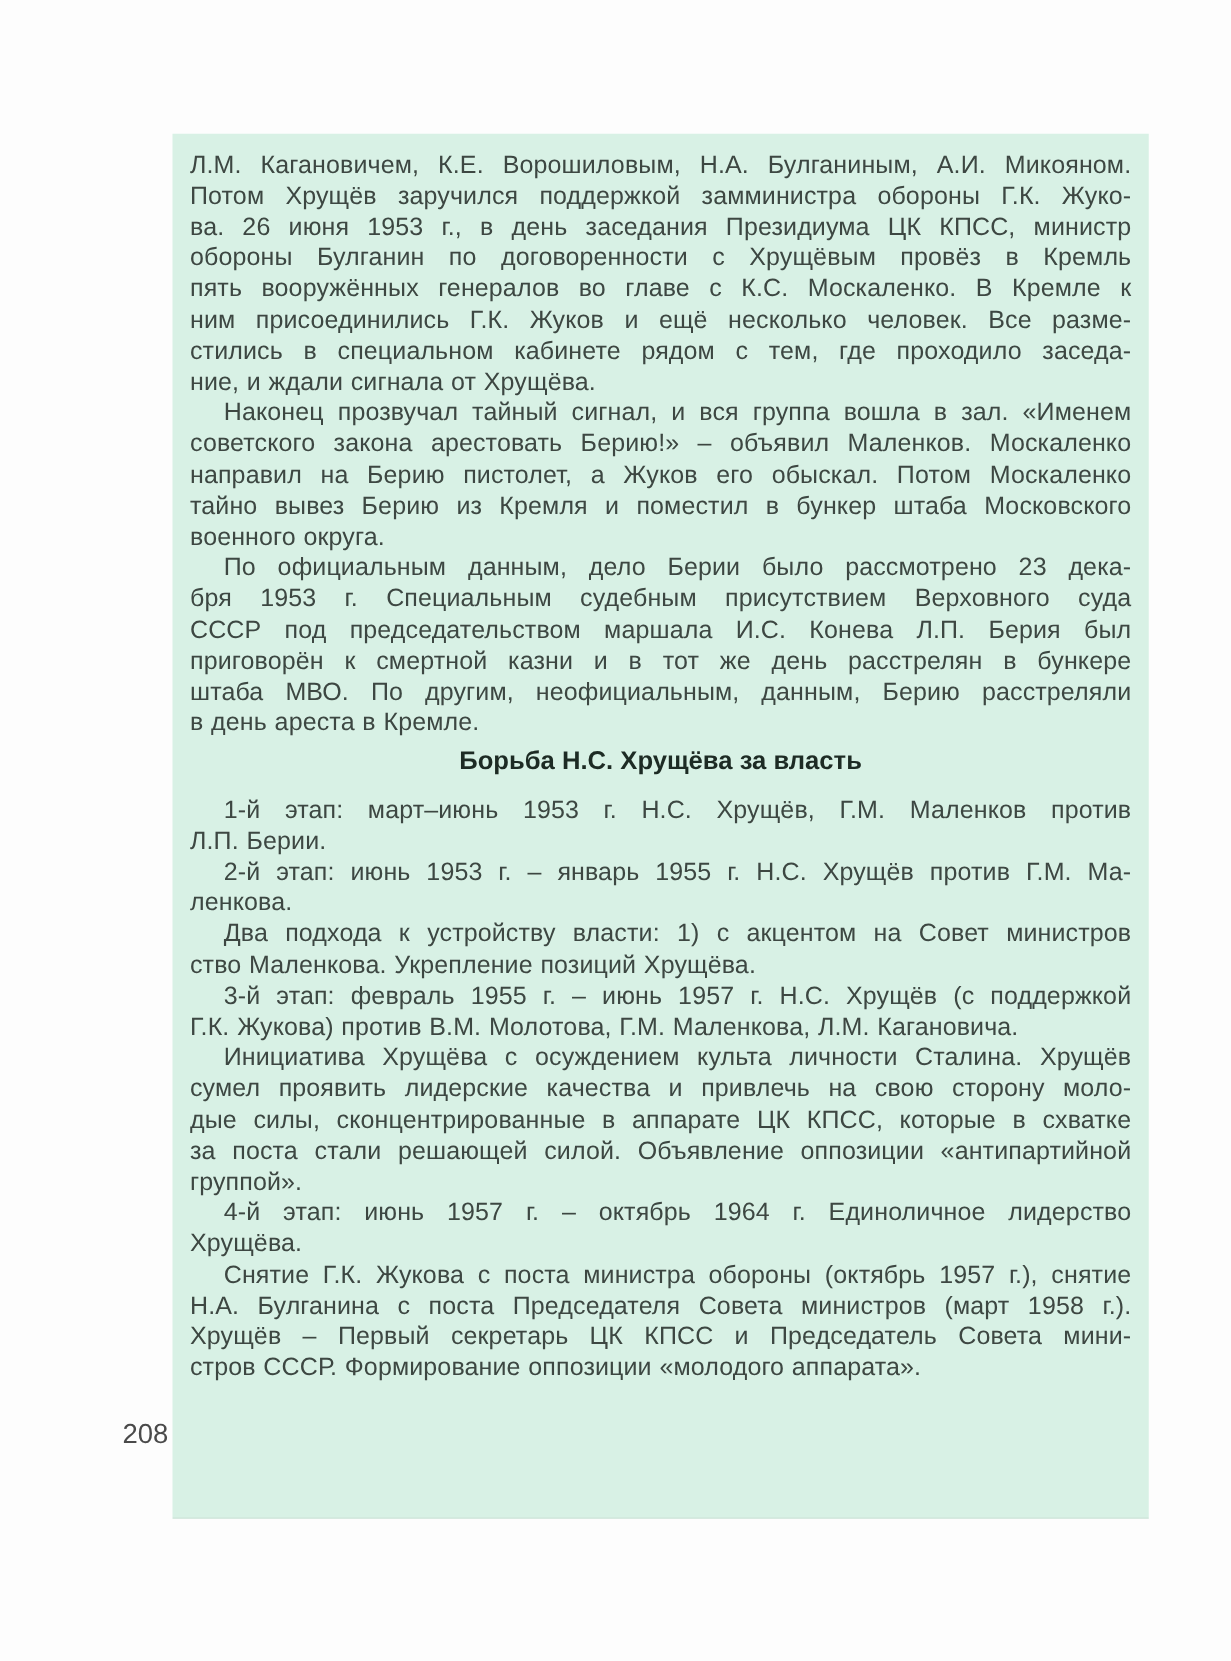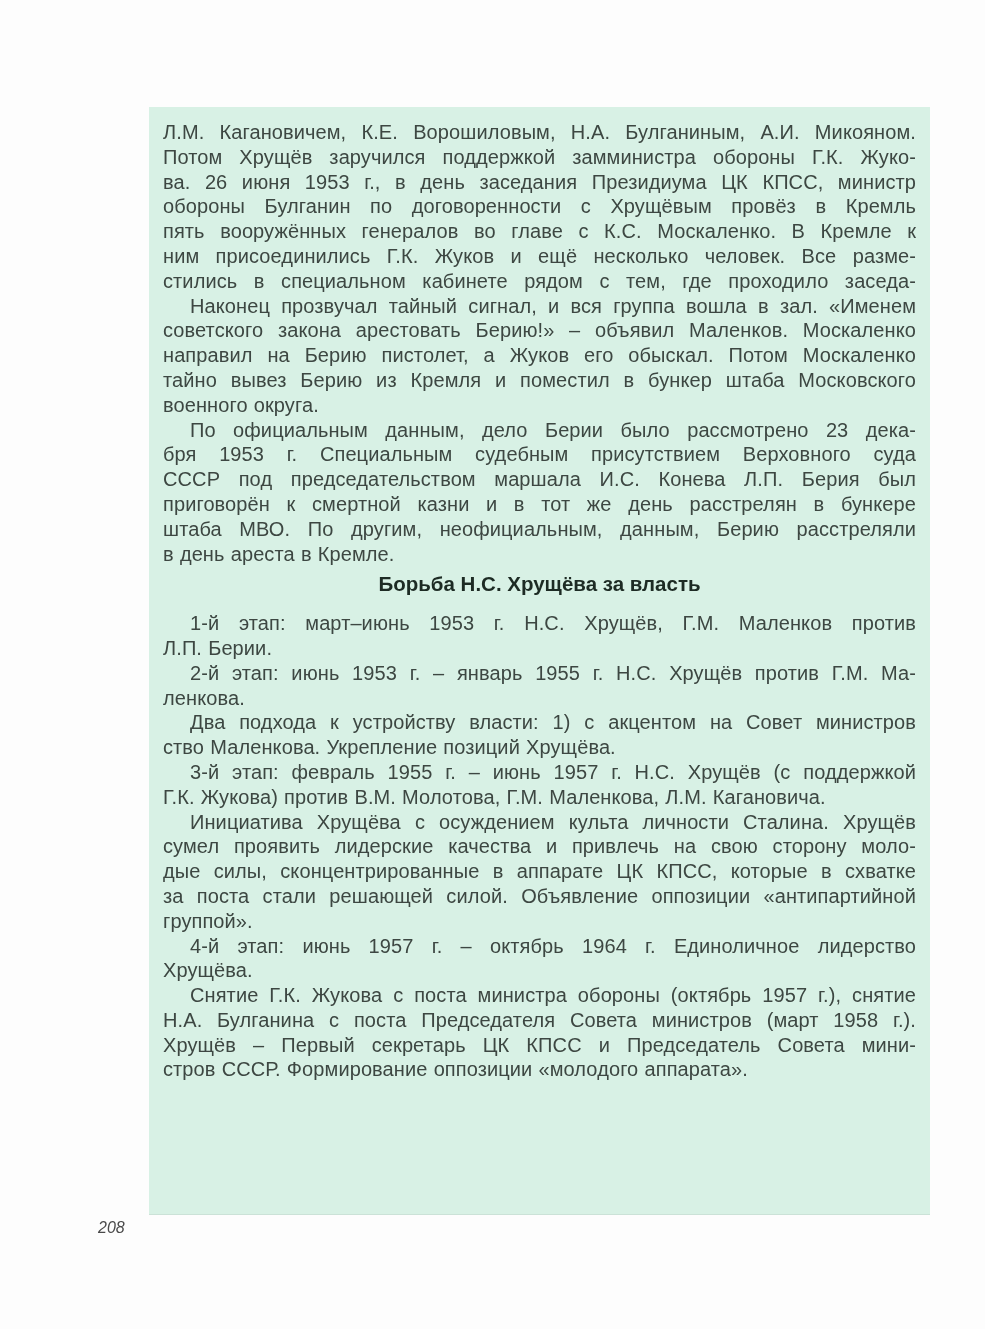--- a/index.html
+++ b/index.html
@@ -9,21 +9,21 @@
   body {
     width: 985px;
     height: 1329px;
     position: relative;
     background: #fdfdfd;
     font-family: "Liberation Sans", sans-serif;
     overflow: hidden;
   }
   .content-panel {
     position: absolute;
-    left: 149px;
+    left: 138px;
     top: 107px;
     width: 781px;
     height: 1108px;
     box-sizing: border-box;
     padding: 13px 14px 0 14px;
     background: var(--panel-bg, #d8f1e5);
     color: var(--text-color, #3d4742);
     font-size: 20px;
     border-bottom: 1px solid rgba(0,0,0,0.06);
   }
@@ -48,39 +48,39 @@
     margin: 6px 0 14px 0;
     font-weight: bold;
     font-size: 20.5px;
     color: var(--heading-color, #1d2b24);
     text-align: center;
     text-align-last: center;
   }
   .page-number {
     position: absolute;
     left: 98px;
-    top: 1216px;
-    font-size: 16px;
+    top: 1135px;
+    font-size: 22px;
     line-height: 24px;
     color: var(--pagenum-color, #4a4a4a);
-    font-style: italic;
   }
 </style>
 </head>
 <body style="background: rgb(253, 253, 253);">
 
 <div class="content-panel">
     <div class="paragraph">
       <div class="line">Л.М. Кагановичем, К.Е. Ворошиловым, Н.А. Булганиным, А.И. Микояном.</div>
       <div class="line">Потом Хрущёв заручился поддержкой замминистра обороны Г.К. Жуко-</div>
       <div class="line">ва. 26 июня 1953 г., в день заседания Президиума ЦК КПСС, министр</div>
       <div class="line">обороны Булганин по договоренности с Хрущёвым провёз в Кремль</div>
       <div class="line">пять вооружённых генералов во главе с К.С. Москаленко. В Кремле к</div>
       <div class="line">ним присоединились Г.К. Жуков и ещё несколько человек. Все разме-</div>
       <div class="line">стились в специальном кабинете рядом с тем, где проходило заседа-</div>
+      <div class="line last">ние, и ждали сигнала от Хрущёва.</div>
     </div>
     <div class="paragraph">
       <div class="line indent">Наконец прозвучал тайный сигнал, и вся группа вошла в зал. «Именем</div>
       <div class="line">советского закона арестовать Берию!» – объявил Маленков. Москаленко</div>
       <div class="line">направил на Берию пистолет, а Жуков его обыскал. Потом Москаленко</div>
       <div class="line">тайно вывез Берию из Кремля и поместил в бункер штаба Московского</div>
       <div class="line last">военного округа.</div>
     </div>
     <div class="paragraph">
       <div class="line indent">По официальным данным, дело Берии было рассмотрено 23 дека-</div>

